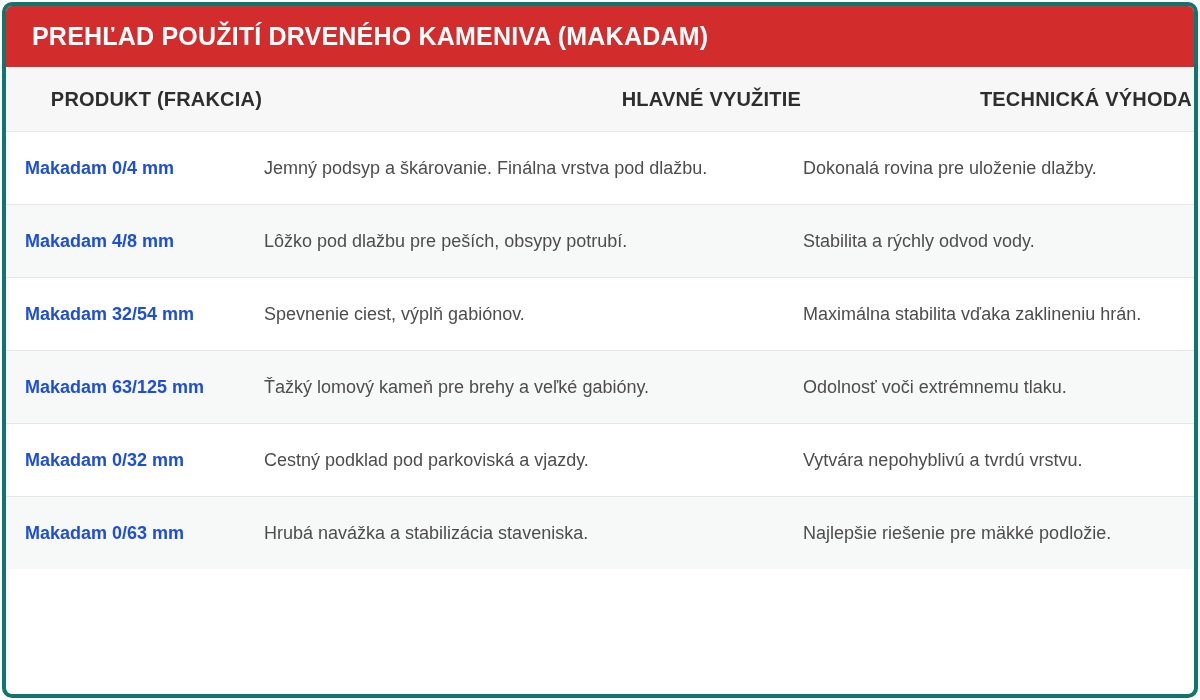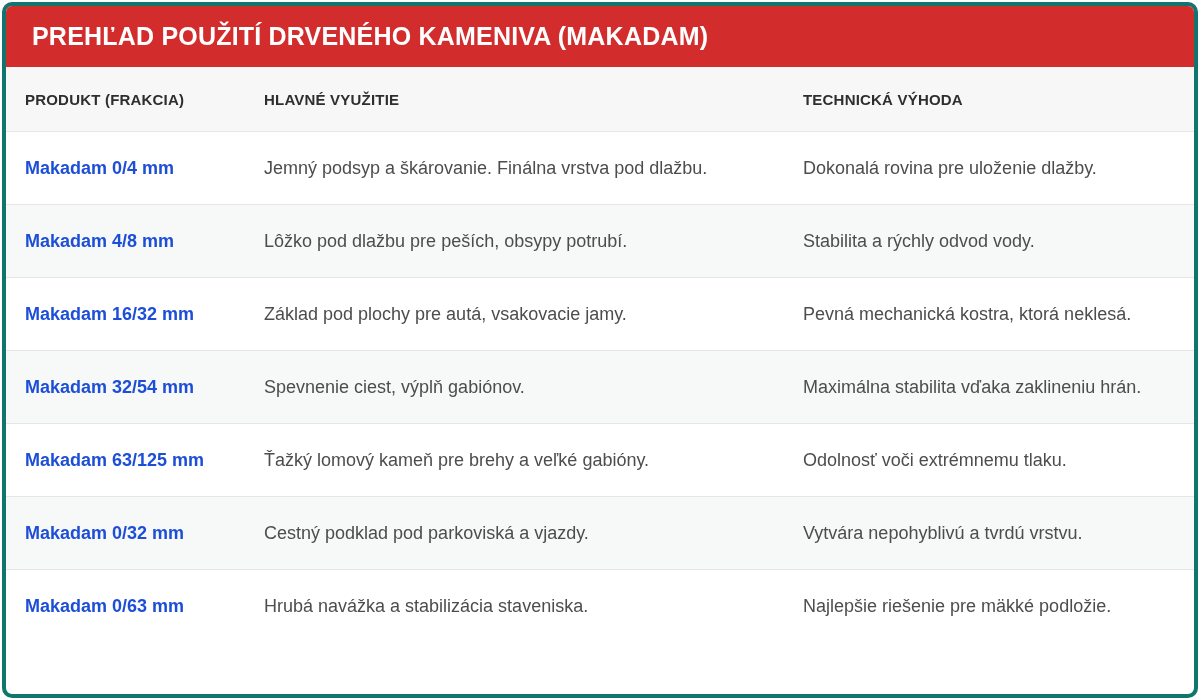--- a/index.html
+++ b/index.html
@@ -37,39 +37,39 @@
   table {
     width: 100%;
     border-collapse: collapse;
     table-layout: fixed;
   }
   thead tr {
     background: #f7f7f7;
   }
   th {
     height: 62px;
-    text-align: left;
+    text-align: right;
     vertical-align: middle;
-    font-size: 15px;
+    font-size: 20px;
     font-weight: bold;
     color: #2e2e2e;
     letter-spacing: 0.2px;
   }
   td {
     height: 70px;
     vertical-align: middle;
     font-size: 18px;
   }
   th:nth-child(1), td:nth-child(1) {
     width: 257px;
     padding-left: 19px;
     box-sizing: border-box;
   }
   th:nth-child(2), td:nth-child(2) { width: 537px; }
-  th:nth-child(3), td:nth-child(3) { width: auto; padding-right: 10px; }
+  th:nth-child(3), td:nth-child(3) { width: auto; padding-right: 2px; }
   tbody tr {
     border-top: 1px solid #e6e6e6;
     background: #ffffff;
   }
   tbody tr:nth-child(even) {
     background: #f7f8f8;
   }
   td.product {
     font-weight: bold;
     color: #1d4ed8;
@@ -100,25 +100,20 @@
     <td class="advantage">Dokonalá rovina pre uloženie dlažby.</td>
   </tr>
 
   <tr>
     <td class="product">Makadam 4/8 mm</td>
     <td class="usage">Lôžko pod dlažbu pre peších, obsypy potrubí.</td>
     <td class="advantage">Stabilita a rýchly odvod vody.</td>
   </tr>
 
 
-  <tr>
-    <td class="product">Makadam 16/32 mm</td>
-    <td class="usage">Základ pod plochy pre autá, vsakovacie jamy.</td>
-    <td class="advantage">Pevná mechanická kostra, ktorá neklesá.</td>
-  </tr>
 
   <tr>
     <td class="product">Makadam 32/54 mm</td>
     <td class="usage">Spevnenie ciest, výplň gabiónov.</td>
     <td class="advantage">Maximálna stabilita vďaka zaklineniu hrán.</td>
   </tr>
 
   <tr>
     <td class="product">Makadam 63/125 mm</td>
     <td class="usage">Ťažký lomový kameň pre brehy a veľké gabióny.</td>

